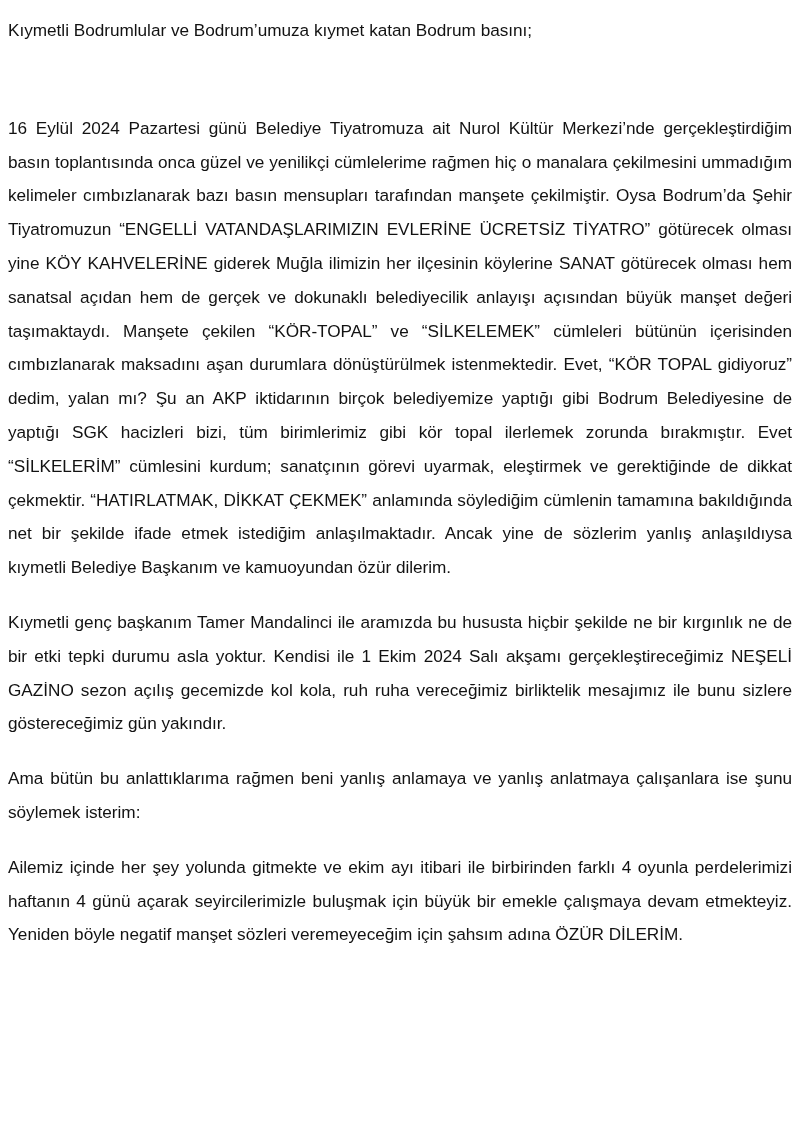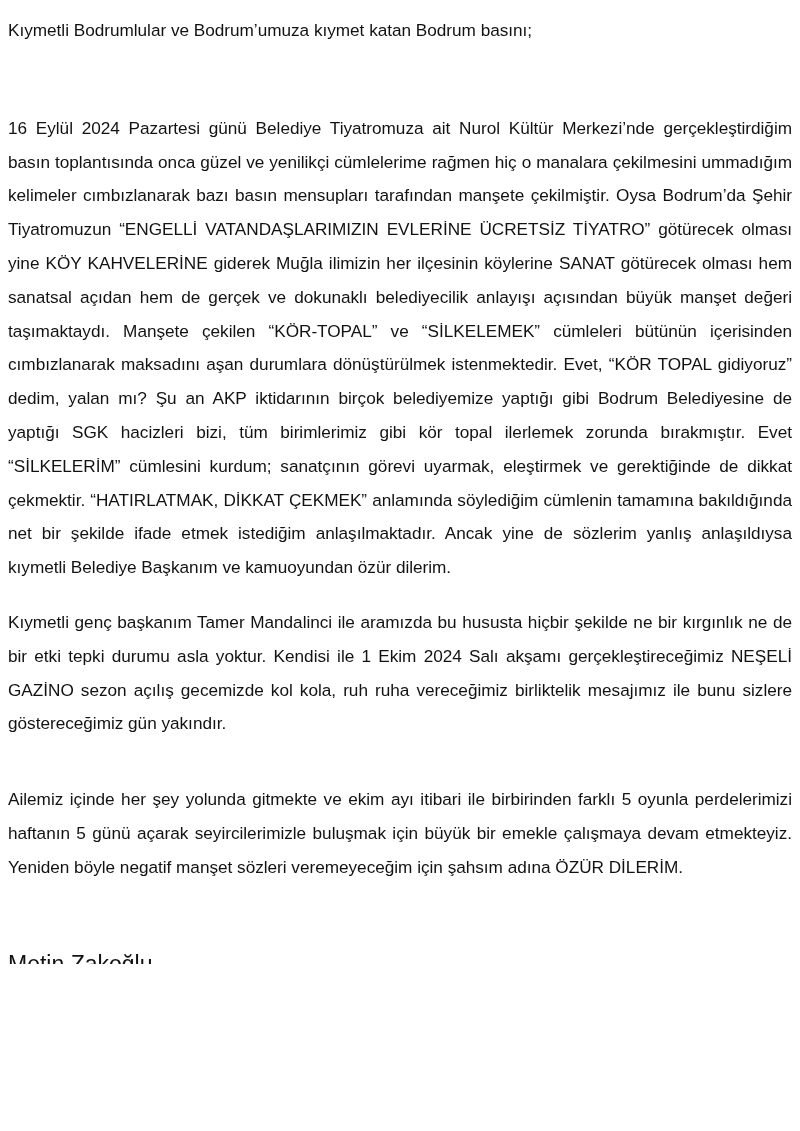--- a/index.html
+++ b/index.html
@@ -68,24 +68,25 @@
     <div class="gap-salutation"></div>
 
     <p class="para">16 Eylül 2024 Pazartesi günü Belediye Tiyatromuza ait Nurol Kültür Merkezi’nde gerçekleştirdiğim basın toplantısında onca güzel ve yenilikçi cümlelerime rağmen hiç o manalara çekilmesini ummadığım kelimeler cımbızlanarak bazı basın mensupları tarafından manşete çekilmiştir. Oysa Bodrum’da Şehir Tiyatromuzun “ENGELLİ VATANDAŞLARIMIZIN EVLERİNE ÜCRETSİZ TİYATRO” götürecek olması yine KÖY KAHVELERİNE giderek Muğla ilimizin her ilçesinin köylerine SANAT götürecek olması hem sanatsal açıdan hem de gerçek ve dokunaklı belediyecilik anlayışı açısından büyük manşet değeri taşımaktaydı. Manşete çekilen “KÖR-TOPAL” ve “SİLKELEMEK” cümleleri bütünün içerisinden cımbızlanarak maksadını aşan durumlara dönüştürülmek istenmektedir. Evet, “KÖR TOPAL gidiyoruz” dedim, yalan mı? Şu an AKP iktidarının birçok belediyemize yaptığı gibi Bodrum Belediyesine de yaptığı SGK hacizleri bizi, tüm birimlerimiz gibi kör topal ilerlemek zorunda bırakmıştır. Evet “SİLKELERİM” cümlesini kurdum; sanatçının görevi uyarmak, eleştirmek ve gerektiğinde de dikkat çekmektir. “HATIRLATMAK, DİKKAT ÇEKMEK” anlamında söylediğim cümlenin tamamına bakıldığında net bir şekilde ifade etmek istediğim anlaşılmaktadır. Ancak yine de sözlerim yanlış anlaşıldıysa kıymetli Belediye Başkanım ve kamuoyundan özür dilerim.</p>
 
     <div class="gap-para"></div>
 
     <p class="para">Kıymetli genç başkanım Tamer Mandalinci ile aramızda bu hususta hiçbir şekilde ne bir kırgınlık ne de bir etki tepki durumu asla yoktur. Kendisi ile 1 Ekim 2024 Salı akşamı gerçekleştireceğimiz NEŞELİ GAZİNO sezon açılış gecemizde kol kola, ruh ruha vereceğimiz birliktelik mesajımız ile bunu sizlere göstereceğimiz gün yakındır.</p>
 
     <div class="gap-para"></div>
 
+    <p class="para">Ama bütün bu anlattıklarıma rağmen beni yanlış anlamaya ve yanlış anlatmaya çalışanlara ise şunu söylemek isterim:</p>
 
     <div class="gap-para"></div>
 
-    <p class="para">Ailemiz içinde her şey yolunda gitmekte ve ekim ayı itibari ile birbirinden farklı 5 oyunla perdelerimizi haftanın 5 günü açarak seyircilerimizle buluşmak için büyük bir emekle çalışmaya devam etmekteyiz. Yeniden böyle negatif manşet sözleri veremeyeceğim için şahsım adına ÖZÜR DİLERİM.</p>
+    <p class="para">Ailemiz içinde her şey yolunda gitmekte ve ekim ayı itibari ile birbirinden farklı 4 oyunla perdelerimizi haftanın 4 günü açarak seyircilerimizle buluşmak için büyük bir emekle çalışmaya devam etmekteyiz. Yeniden böyle negatif manşet sözleri veremeyeceğim için şahsım adına ÖZÜR DİLERİM.</p>
 
     <div class="gap-closing"></div>
 
     <p class="sig-line">Metin Zakoğlu</p>
 
     <div class="gap-sign"></div>
 
     <p class="sig-line">Bodrum Belediyesi Şehir Tiyatroları Genel Sanat Kıymetli</p>
 
   </div>

